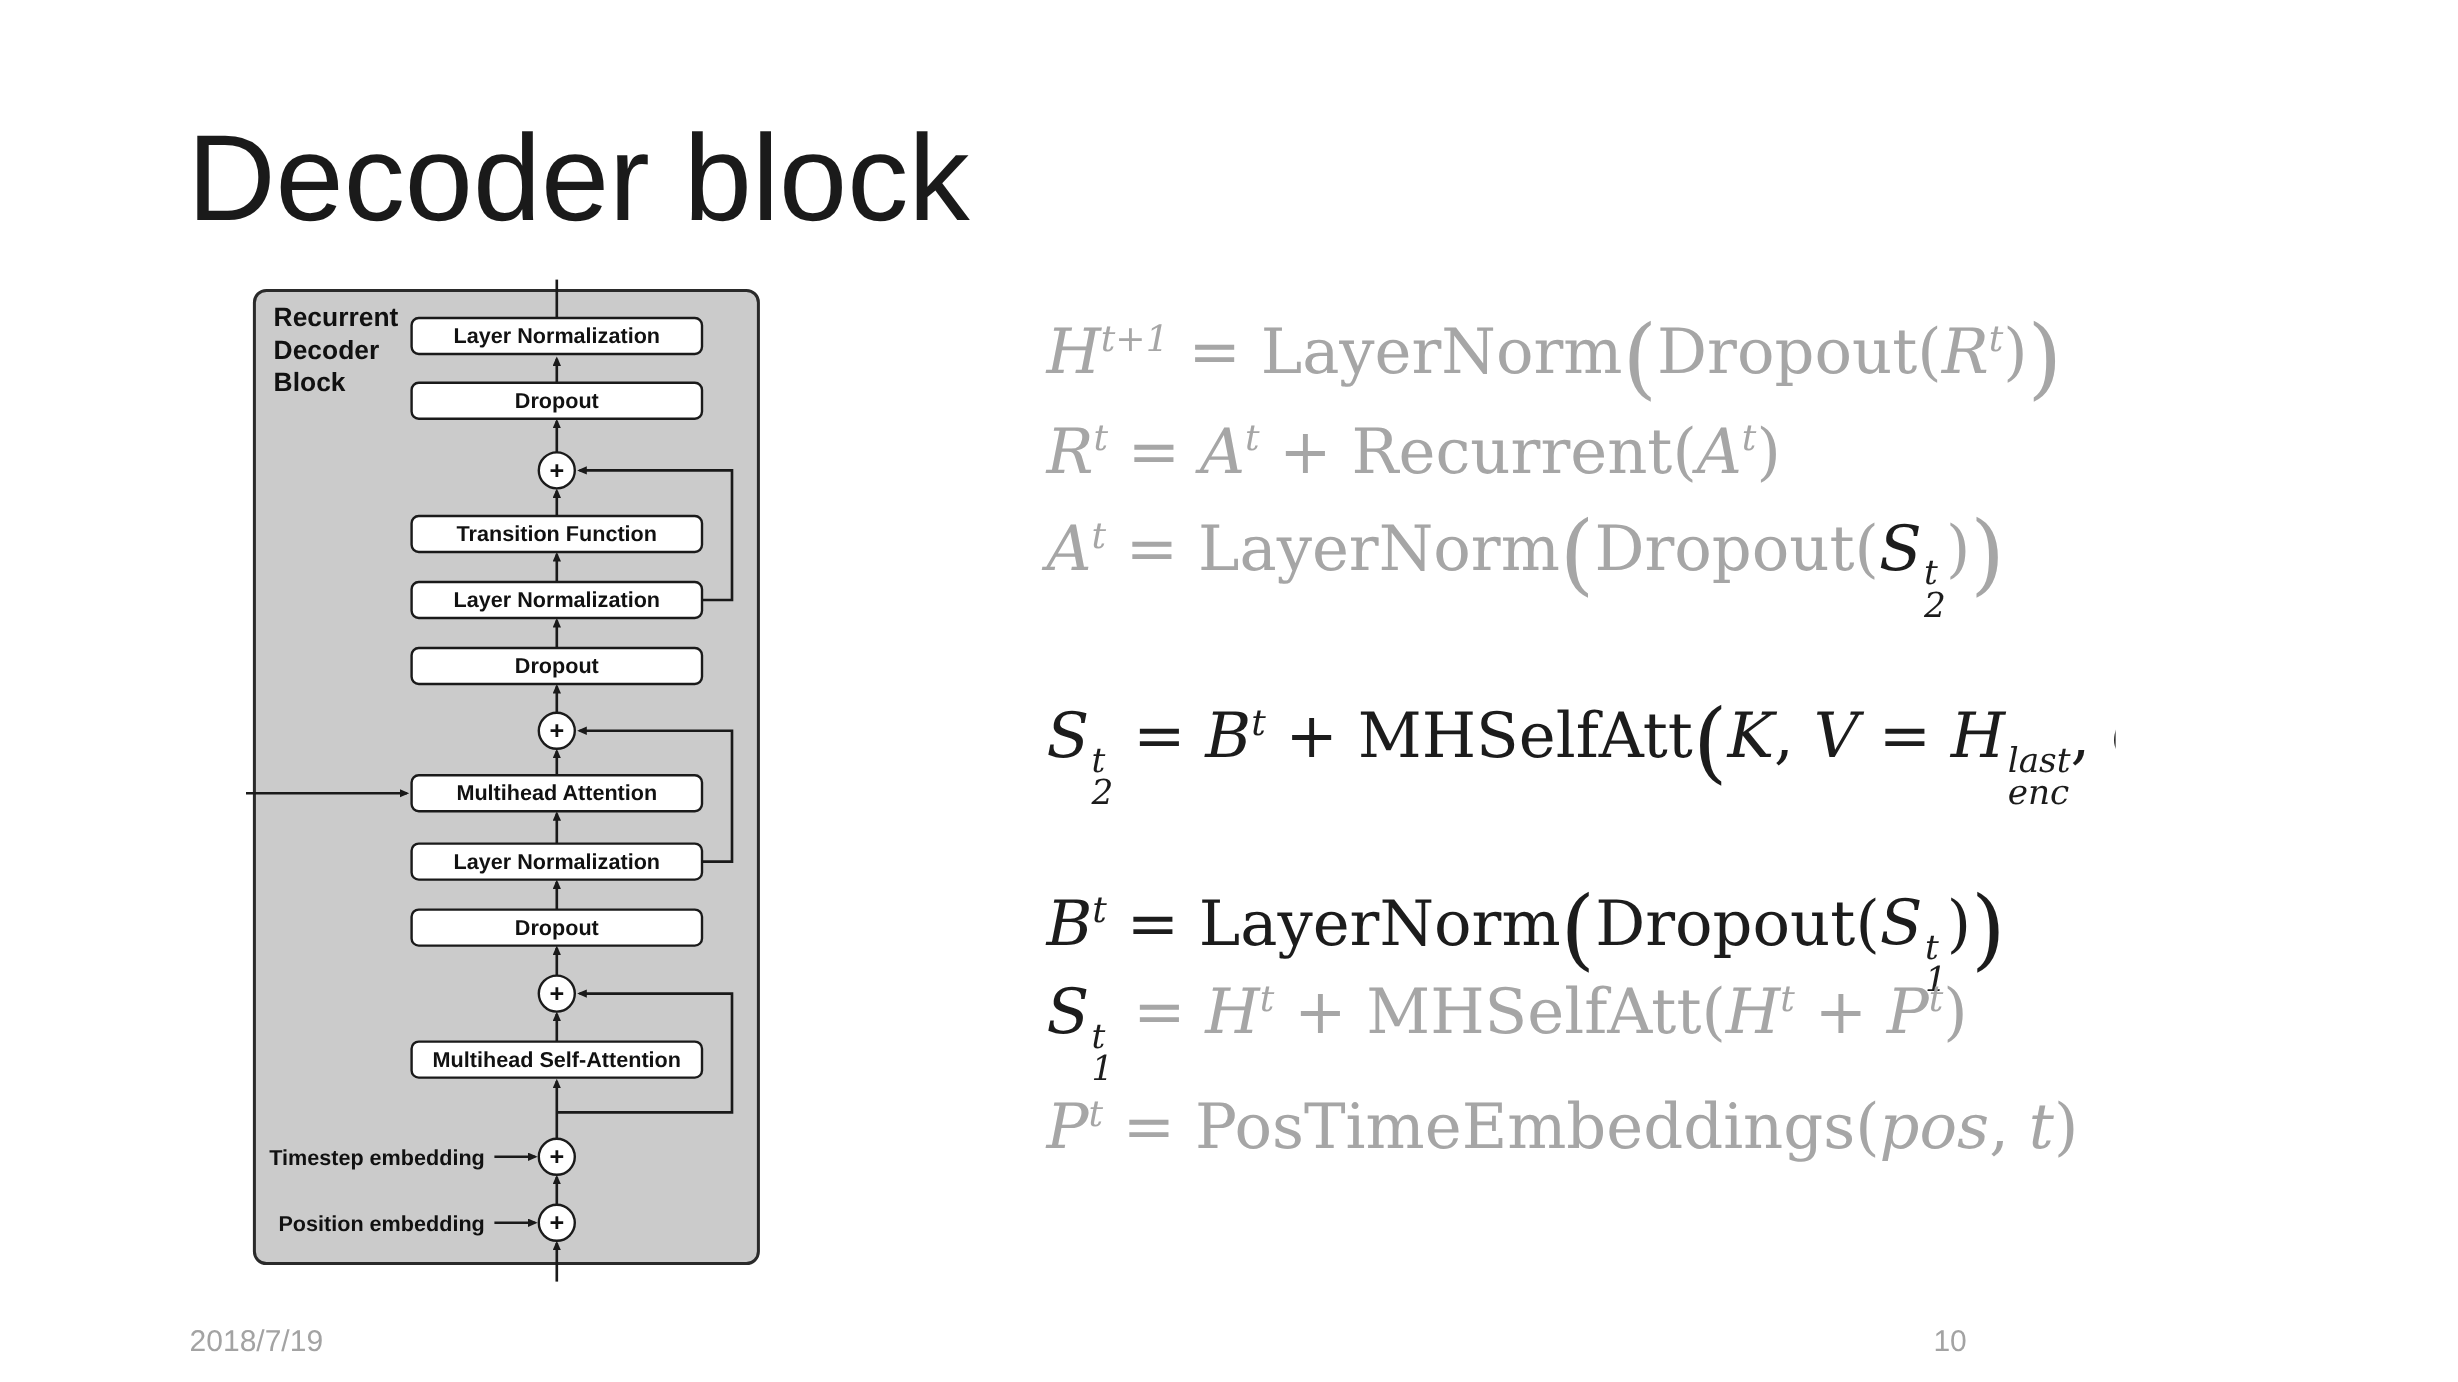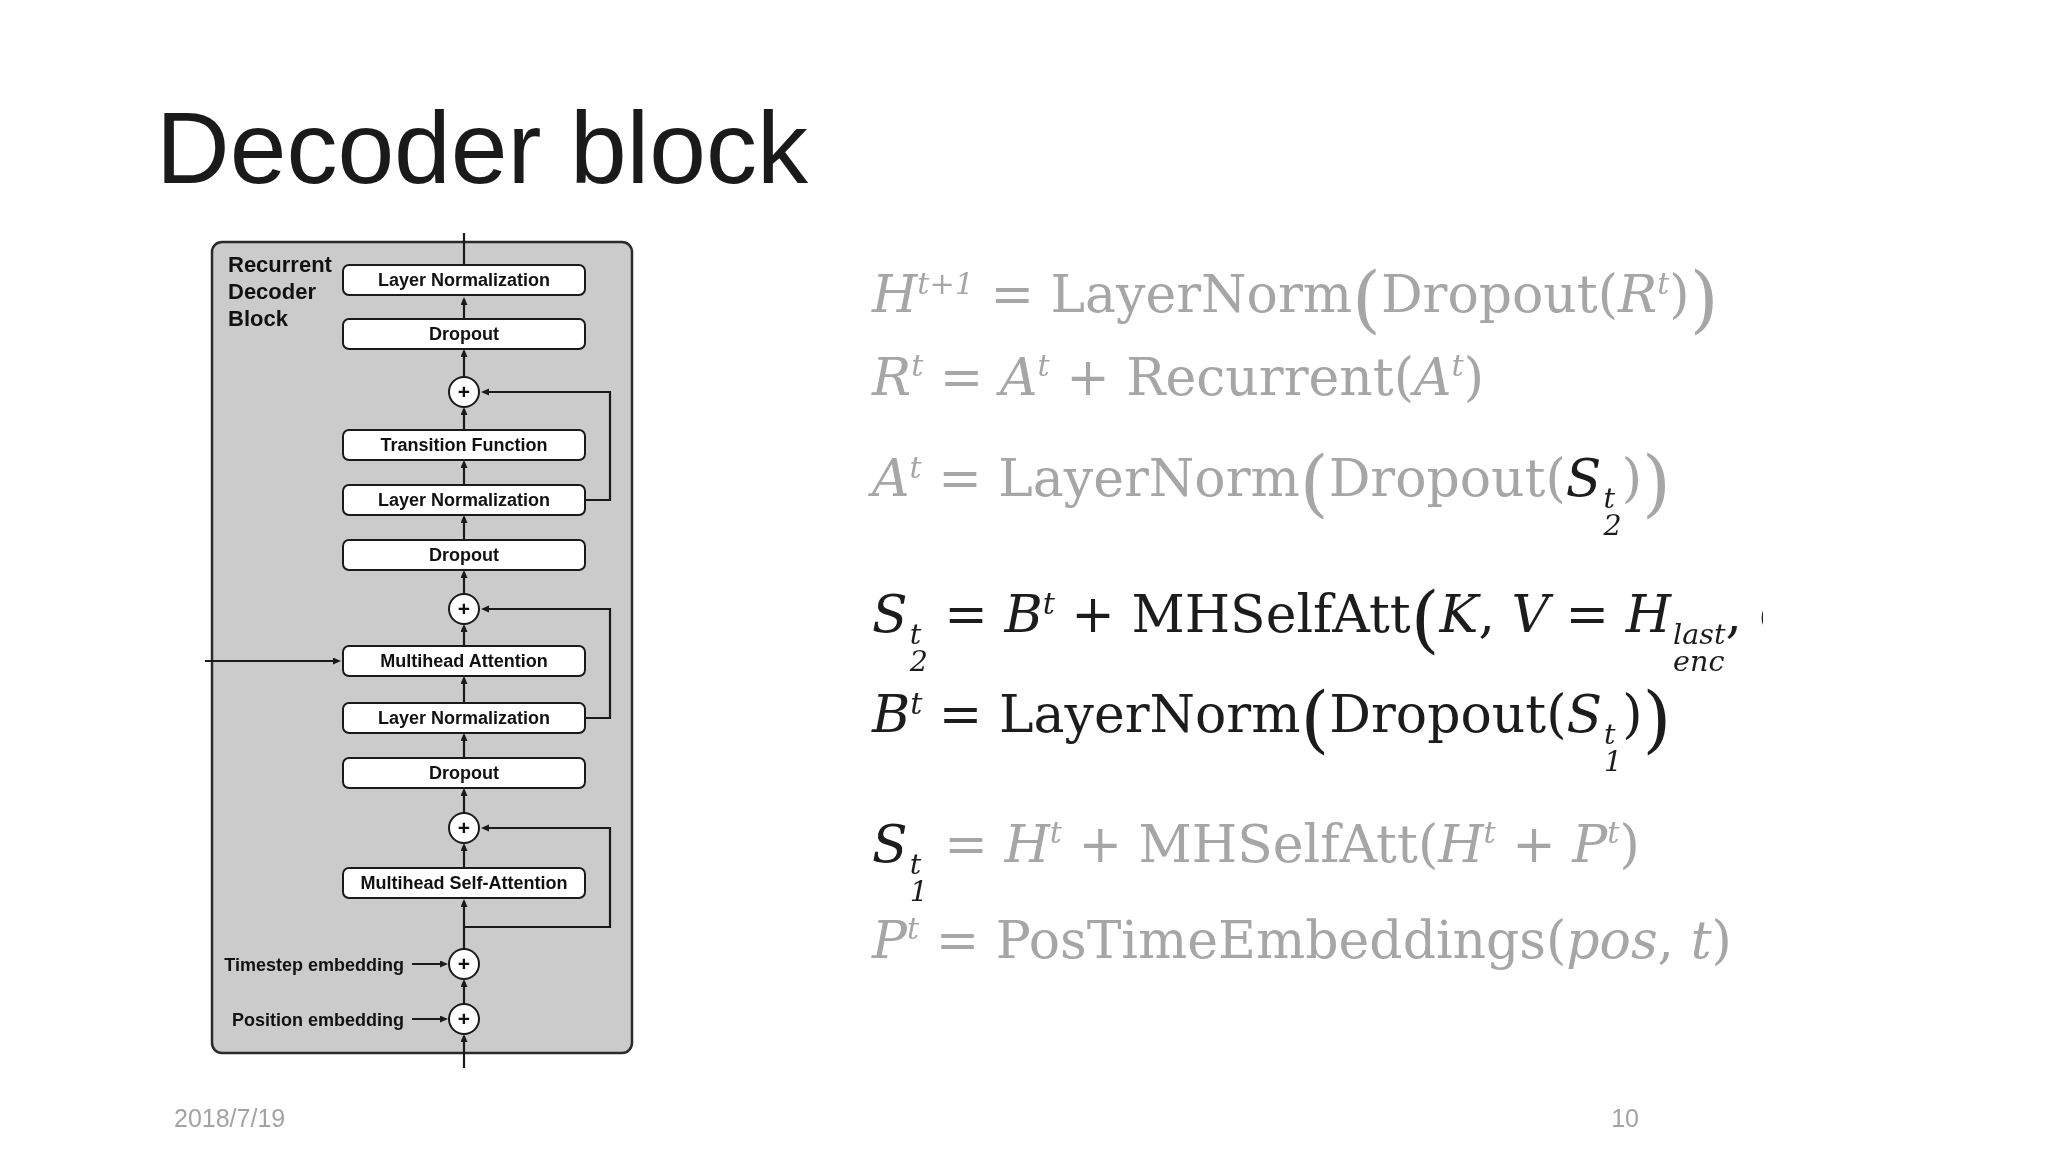--- a/index.html
+++ b/index.html
@@ -33,26 +33,26 @@
   .ml-i{ font-style:italic; }
   .ml-r{ font-style:normal; }
   .ml-sup{ font-style:italic; font-size:58%; vertical-align:0.62em; }
   .ml-big{ font-style:normal; font-size:142%; font-weight:300; vertical-align:-0.16em; }
   .ml-ssgrp{ display:inline; }
   .ml-stack{
     display:inline-flex; flex-direction:column; justify-content:center;
     font-size:55%; line-height:0.95; font-style:italic;
     vertical-align:-0.42em; text-align:left; margin-left:2px;
   }
-  .eq1{ top:252px; } .eq2{ top:345px; } .eq3{ top:436px; }
-  .eq4{ top:572px; } .eq5{ top:672px; } .eq6{ top:812px; } .eq7{ top:908px; }
+  .eq1{ top:252px; } .eq2{ top:345px; } .eq3{ top:416px; }
+  .eq4{ top:572px; } .eq5{ top:728px; } .eq6{ top:812px; } .eq7{ top:908px; }
   
   .footer{
     position:absolute; left:0; right:0; top:1104px; height:40px;
-    color:var(--footer); font-size:25px; font-weight:300; text-align:center;margin-left:16px;
+    color:var(--footer); font-size:25px; font-weight:300; text-align:center;
   }
   .footer .date{ position:absolute; left:158px; }
   .footer .page{ position:absolute; right:124px; }
 </style>
 </head>
 <body>
 
 <div class="slide">
 
   <h1 class="title">Decoder block</h1>

